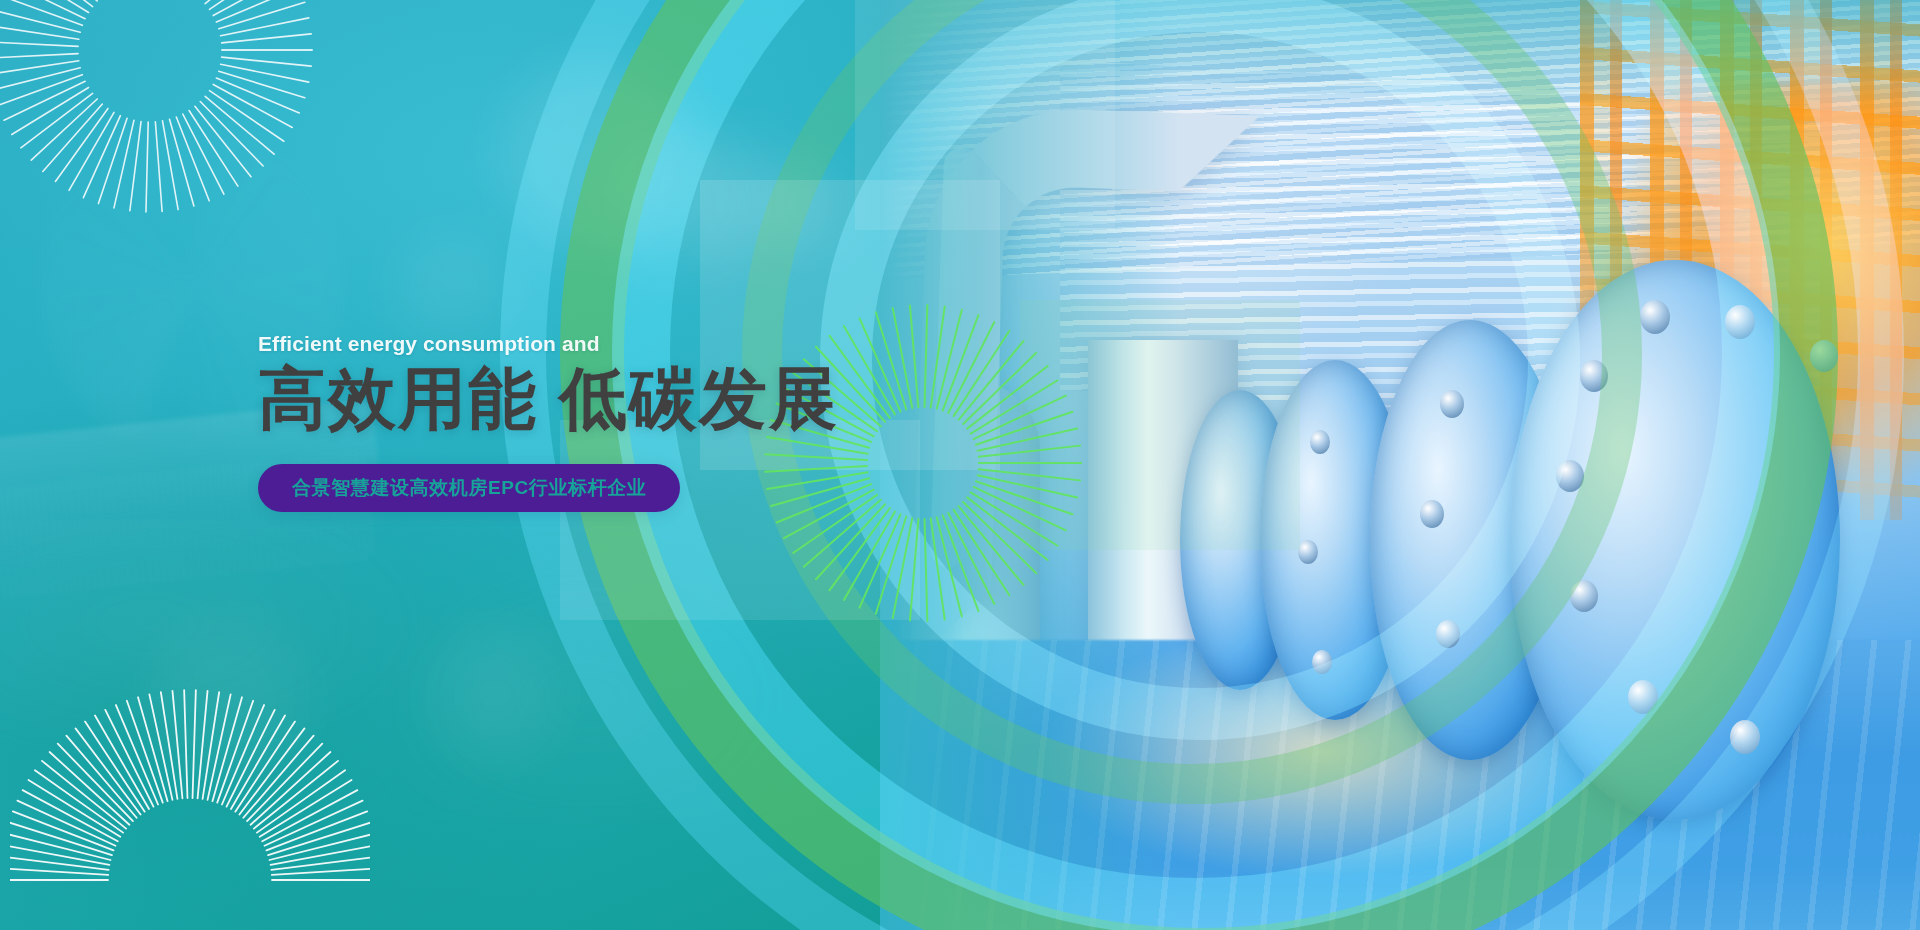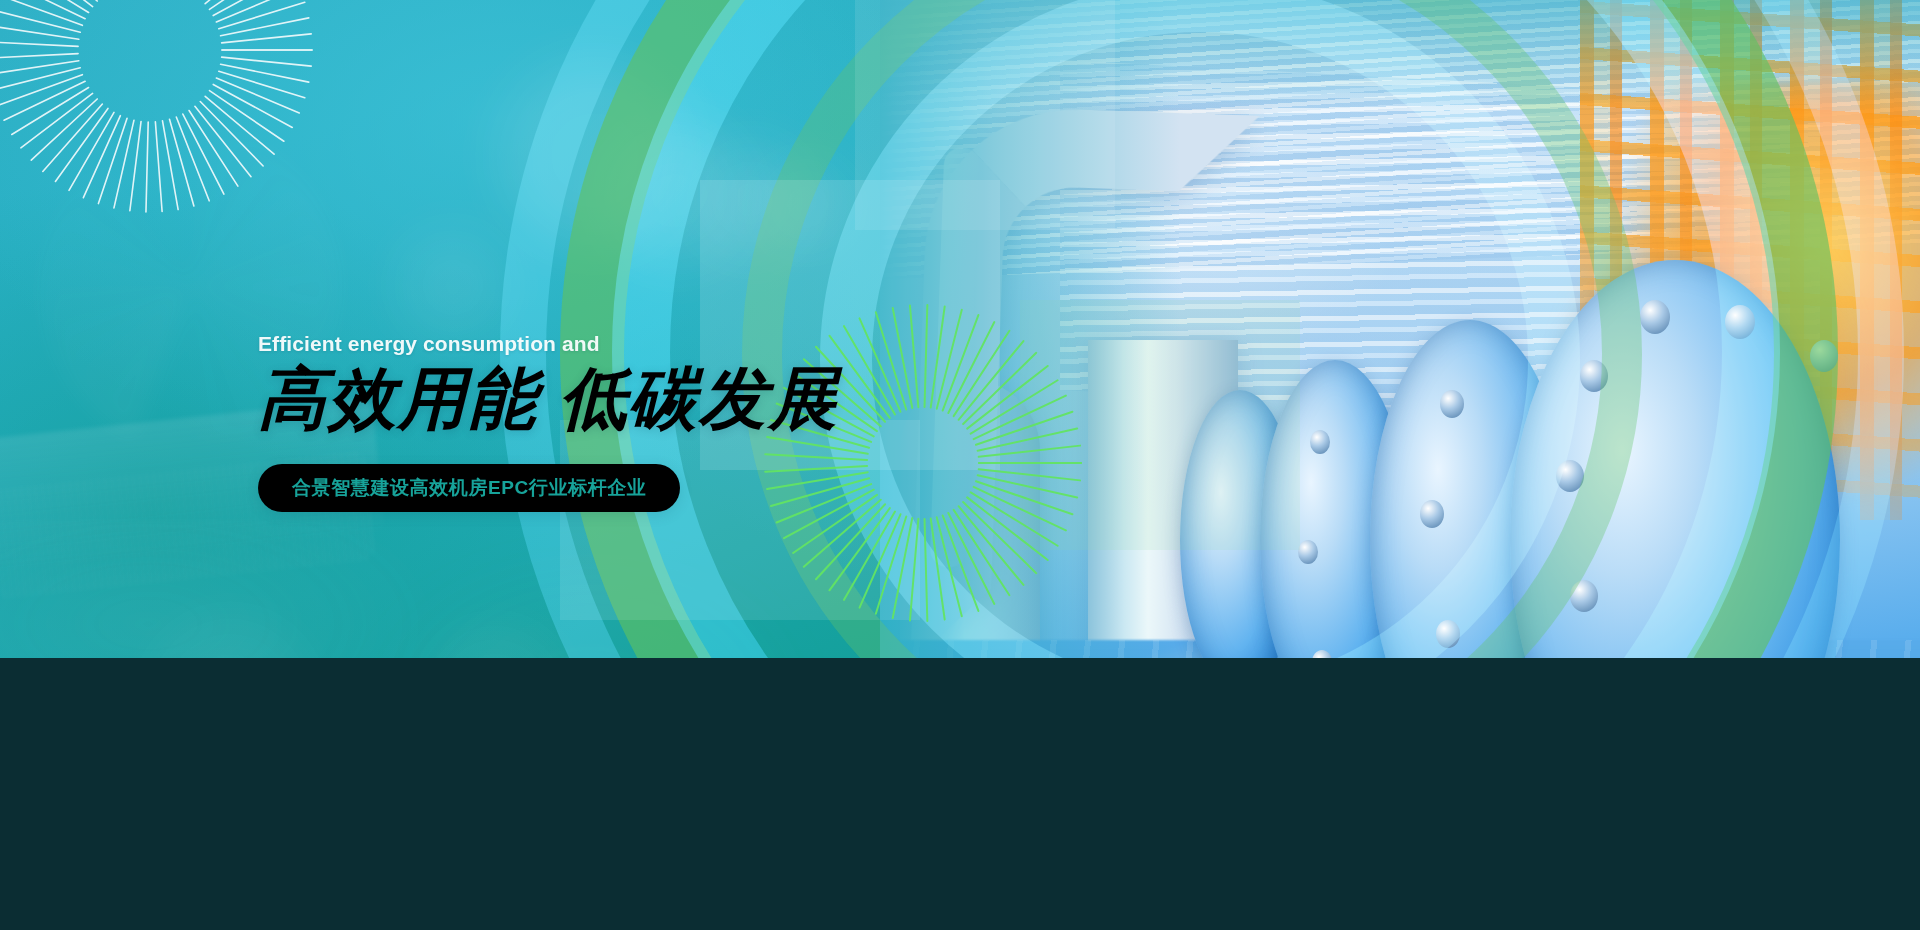--- a/index.html
+++ b/index.html
@@ -1,20 +1,20 @@
 <!DOCTYPE html>
 <html lang="zh"><head>
 <meta charset="utf-8">
 <title>Banner</title>
 <style>
   html,body{margin:0;padding:0;background:#0b2d33;}
   *{box-sizing:border-box;}
   #banner{
     position:relative;
-    width:1920px;height:658px;
+    width:1920px;height:930px;
     overflow:hidden;
     font-family:"Liberation Sans","DejaVu Sans",sans-serif;
     background:#1fa7bd;
     isolation:isolate;
   }
 
   
   .bg-base{
     position:absolute;inset:0;
     background:
@@ -222,31 +222,30 @@
     line-height:28px;margin:0;
     text-shadow:0 1px 3px rgba(0,70,90,.18);
   }
   .eyebrow2{
     color:rgba(255,255,255,.80);
     font-size:20px;font-weight:normal;letter-spacing:.1px;
     line-height:28px;margin:0 0 14px 0;
     text-shadow:0 1px 3px rgba(0,70,90,.15);
   }
   .headline{
-    color:#000000;
+    color:#404040;
     font-size:68px;line-height:80px;
     font-weight:bold;letter-spacing:2px;
     margin:0 0 26px 0;
     white-space:nowrap;
     text-shadow:0 2px 10px rgba(0,60,80,.20);
-    font-style:italic;
   }
   .cta{
     display:inline-flex;align-items:center;justify-content:center;
-    background:#000000;
+    background:#4c1d95;
     border-radius:32px;
     height:48px;
     padding:0 34px;
     color:#17a39a;
     font-size:19px;font-weight:bold;letter-spacing:.6px;
     box-shadow:0 3px 14px rgba(0,70,90,.14);
     border:none;cursor:pointer;
     font-family:"Liberation Sans","DejaVu Sans",sans-serif;
   }
 </style>

